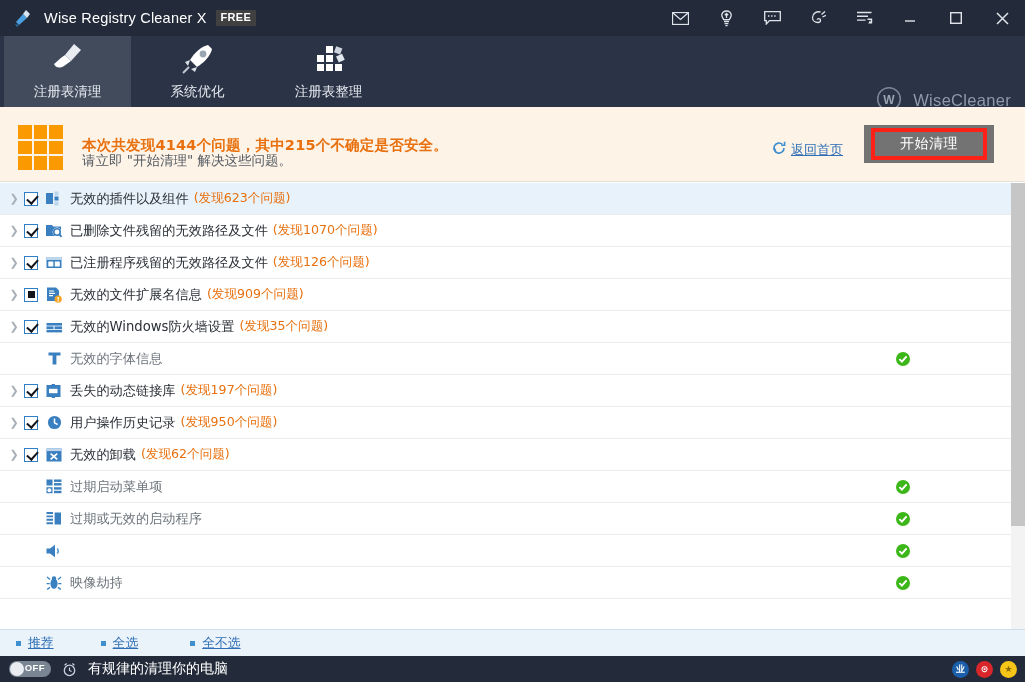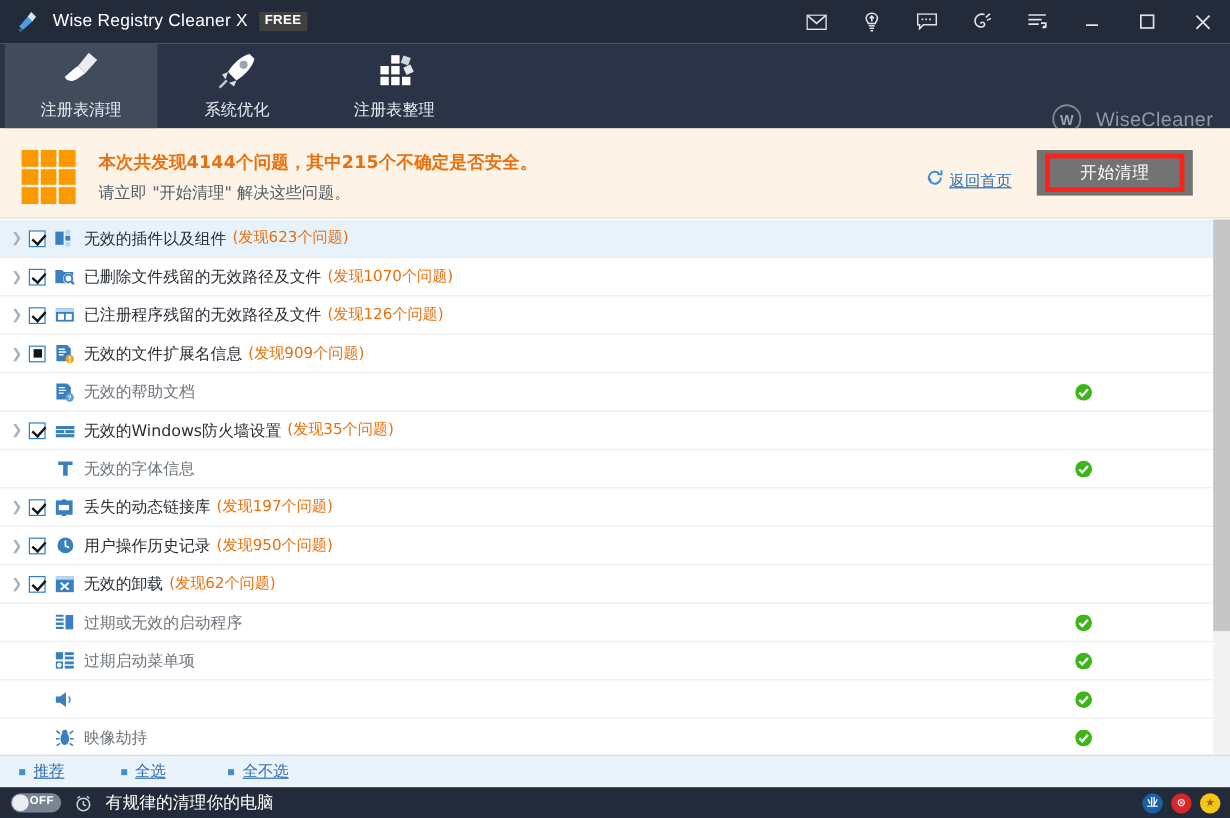--- a/index.html
+++ b/index.html
@@ -66,21 +66,21 @@
     background: #fdf3e7; border-bottom: 1px solid #e4dfd6;
   }
   .grid-icon {
     position: absolute; left: 18px; top: 125px;
     width: 45px; height: 45px;
     display: grid; grid-template-columns: repeat(3, 13.5px);
     grid-template-rows: repeat(3, 13.5px); gap: 2.2px;
   }
   .grid-icon i { background: #fb9a00; display: block; }
   .banner-l1 {
-    position: absolute; left: 82px; top: 126px;
+    position: absolute; left: 82px; top: 136px;
     color: #e8700e; font-size: 14.5px; font-weight: bold;
     font-family: "DejaVu Sans", sans-serif; letter-spacing: .2px;
   }
   .banner-l2 {
     position: absolute; left: 82px; top: 152px;
     color: #555b63; font-size: 13.5px;
     font-family: "DejaVu Sans", sans-serif;
   }
   .back-home {
     position: absolute; left: 772px; top: 141px;
@@ -407,37 +407,20 @@
             <path d="M1 0.5 L10 0.5 L13 3.5 L13 14 L1 14 Z" fill="#3a7fc0"></path>
             <path d="M3 4 L8 4 M3 6.3 L9 6.3 M3 8.6 L7 8.6" stroke="#ffffff" stroke-width="1.2"></path>
             <circle cx="12.2" cy="12.2" r="3.6" fill="#f5a623"></circle>
             <path d="M12.2 10.2 L12.2 12.6" stroke="#ffffff" stroke-width="1.4"></path>
             <circle cx="12.2" cy="14" r="0.8" fill="#ffffff"></circle>
           </svg>
         </span>
         <span class="rlabel">无效的文件扩展名信息</span>
         <span class="rcount">(发现909个问题)</span>
       </div>
-      <div class="row clean">
-        <span class="arrow blank">❯</span>
-        <span class="cb hidden"></span>
-        <span class="ricon">
-          <svg width="17" height="16" viewBox="0 0 17 16">
-            <path d="M1 0.5 L10 0.5 L13 3.5 L13 14 L1 14 Z" fill="#3a7fc0"></path>
-            <path d="M3 4 L8 4 M3 6.3 L9 6.3 M3 8.6 L7 8.6" stroke="#ffffff" stroke-width="1.2"></path>
-            <circle cx="12" cy="12.2" r="3.6" fill="#5b9fd6"></circle>
-            <text x="12" y="14.4" font-size="5.4" fill="#ffffff" text-anchor="middle" font-family="Liberation Sans, sans-serif" font-weight="bold">?</text>
-          </svg>
-        </span>
-        <span class="rlabel">无效的帮助文档</span>
-        <span class="okmark"><svg width="14" height="14" viewBox="0 0 14 14">
-            <circle cx="7" cy="7" r="7" fill="#3cb618"></circle>
-            <path d="M3.4 7.2 L5.9 9.7 L10.6 4.4" fill="none" stroke="#ffffff" stroke-width="1.9"></path>
-          </svg></span>
-      </div>
       <div class="row">
         <span class="arrow">❯</span>
         <span class="cb checked"></span>
         <span class="ricon">
           <svg width="17" height="13" viewBox="0 0 17 13">
             <rect x="0.5" y="3" width="15.5" height="2.6" fill="#3a7fc0"></rect>
             <rect x="0.5" y="6.4" width="7" height="2.6" fill="#3a7fc0"></rect>
             <rect x="8.5" y="6.4" width="7.5" height="2.6" fill="#3a7fc0"></rect>
             <rect x="0.5" y="9.8" width="15.5" height="2.6" fill="#3a7fc0"></rect>
           </svg>
@@ -490,51 +473,51 @@
         <span class="cb checked"></span>
         <span class="ricon">
           <svg width="16" height="14" viewBox="0 0 16 14">
             <rect x="0.5" y="0.5" width="15" height="13" fill="#3a7fc0"></rect>
             <rect x="0.5" y="0.5" width="15" height="2.6" fill="#bcd6ec"></rect>
             <path d="M4.6 5.6 L11.2 11.4 M11.2 5.6 L4.6 11.4" stroke="#ffffff" stroke-width="1.7"></path>
           </svg>
         </span>
         <span class="rlabel">无效的卸载</span>
         <span class="rcount">(发现62个问题)</span>
-      </div>
-      <div class="row clean">
-        <span class="arrow blank">❯</span>
-        <span class="cb hidden"></span>
-        <span class="ricon">
-          <svg width="17" height="13" viewBox="0 0 17 13">
-            <path d="M0.5 1 L7 1 M0.5 4.4 L7 4.4 M0.5 7.8 L7 7.8 M0.5 11.2 L7 11.2" stroke="#3a7fc0" stroke-width="1.9"></path>
-            <rect x="8.6" y="0.5" width="6.4" height="12" fill="#3a7fc0"></rect>
-          </svg>
-        </span>
-        <span class="rlabel">过期或无效的启动程序</span>
-        <span class="okmark"><svg width="14" height="14" viewBox="0 0 14 14">
-            <circle cx="7" cy="7" r="7" fill="#3cb618"></circle>
-            <path d="M3.4 7.2 L5.9 9.7 L10.6 4.4" fill="none" stroke="#ffffff" stroke-width="1.9"></path>
-          </svg></span>
       </div>
       <div class="row clean">
         <span class="arrow blank">❯</span>
         <span class="cb hidden"></span>
         <span class="ricon">
           <svg width="17" height="15" viewBox="0 0 17 15">
             <rect x="0.5" y="0.5" width="6" height="6" fill="#3a7fc0"></rect>
             <rect x="8" y="0.5" width="7.5" height="2.4" fill="#3a7fc0"></rect>
             <rect x="8" y="4.1" width="7.5" height="2.4" fill="#3a7fc0"></rect>
             <rect x="0.5" y="8.2" width="6" height="6" fill="#3a7fc0"></rect>
             <rect x="8" y="8.2" width="7.5" height="2.4" fill="#3a7fc0"></rect>
             <rect x="8" y="11.8" width="7.5" height="2.4" fill="#3a7fc0"></rect>
             <circle cx="3.4" cy="11.2" r="2" fill="#ffffff"></circle>
           </svg>
         </span>
         <span class="rlabel">过期启动菜单项</span>
+        <span class="okmark"><svg width="14" height="14" viewBox="0 0 14 14">
+            <circle cx="7" cy="7" r="7" fill="#3cb618"></circle>
+            <path d="M3.4 7.2 L5.9 9.7 L10.6 4.4" fill="none" stroke="#ffffff" stroke-width="1.9"></path>
+          </svg></span>
+      </div>
+      <div class="row clean">
+        <span class="arrow blank">❯</span>
+        <span class="cb hidden"></span>
+        <span class="ricon">
+          <svg width="17" height="13" viewBox="0 0 17 13">
+            <path d="M0.5 1 L7 1 M0.5 4.4 L7 4.4 M0.5 7.8 L7 7.8 M0.5 11.2 L7 11.2" stroke="#3a7fc0" stroke-width="1.9"></path>
+            <rect x="8.6" y="0.5" width="6.4" height="12" fill="#3a7fc0"></rect>
+          </svg>
+        </span>
+        <span class="rlabel">过期或无效的启动程序</span>
         <span class="okmark"><svg width="14" height="14" viewBox="0 0 14 14">
             <circle cx="7" cy="7" r="7" fill="#3cb618"></circle>
             <path d="M3.4 7.2 L5.9 9.7 L10.6 4.4" fill="none" stroke="#ffffff" stroke-width="1.9"></path>
           </svg></span>
       </div>
       <div class="row clean">
         <span class="arrow blank">❯</span>
         <span class="cb hidden"></span>
         <span class="ricon">
           <svg width="17" height="14" viewBox="0 0 17 14">

